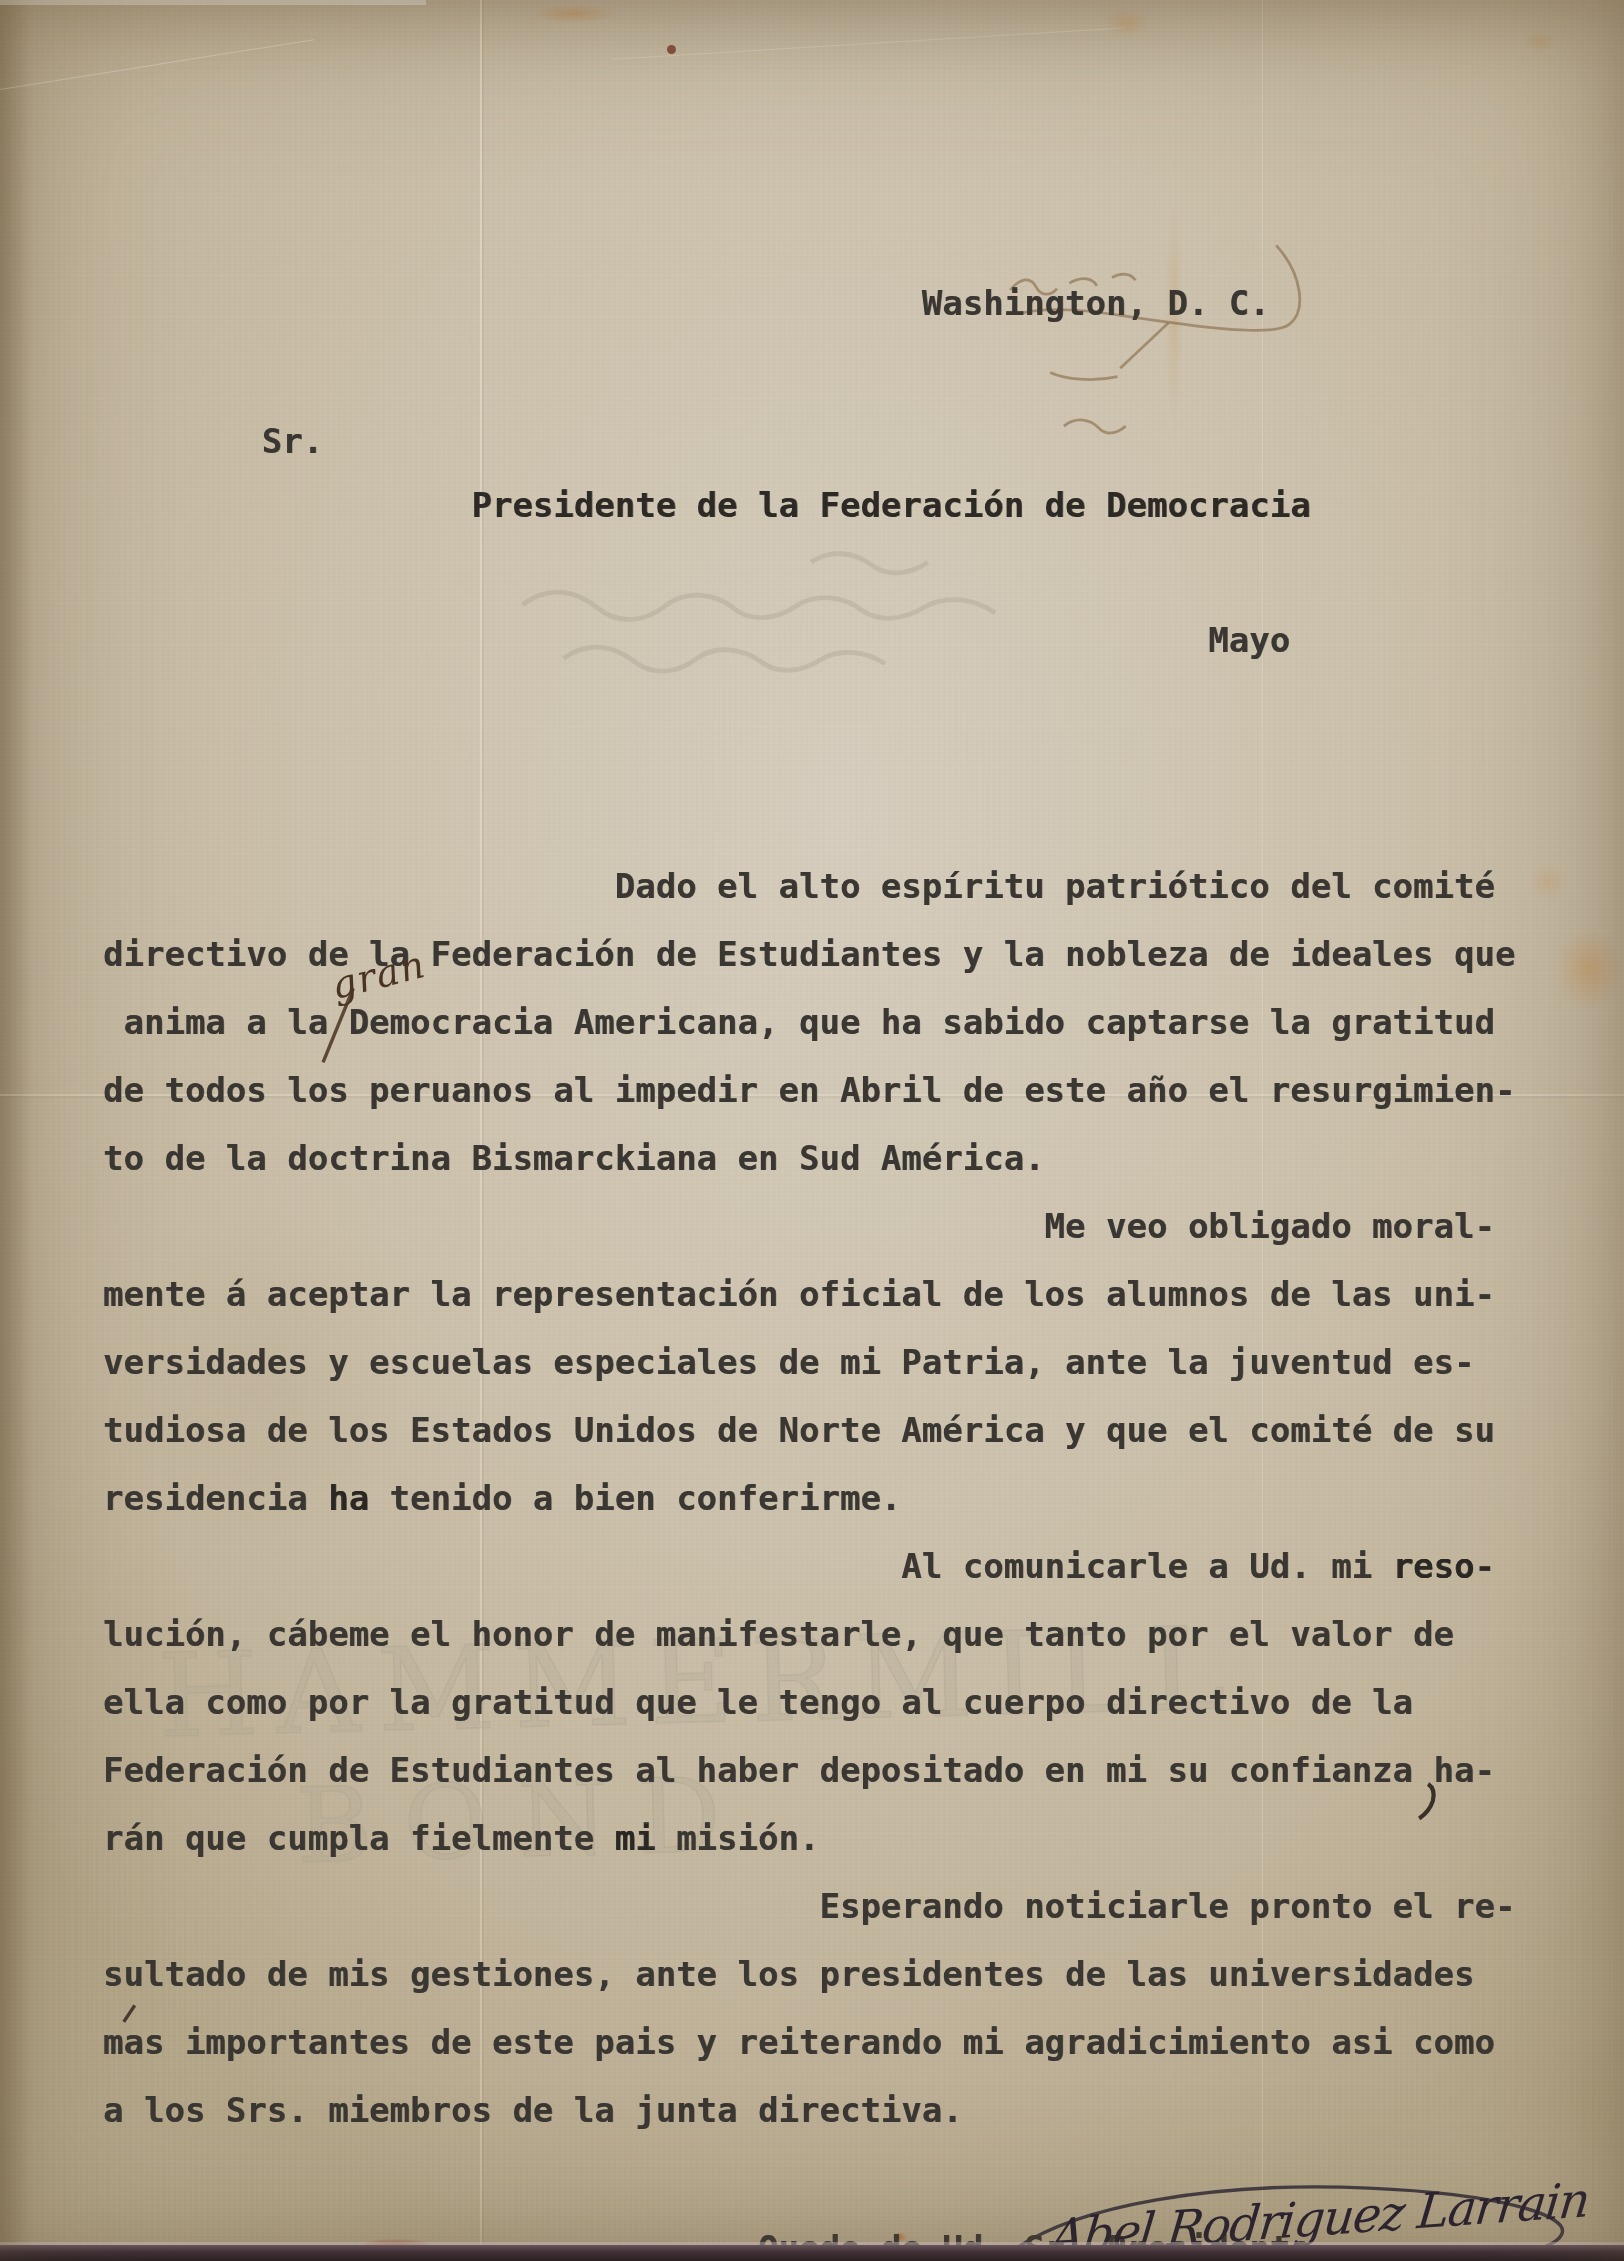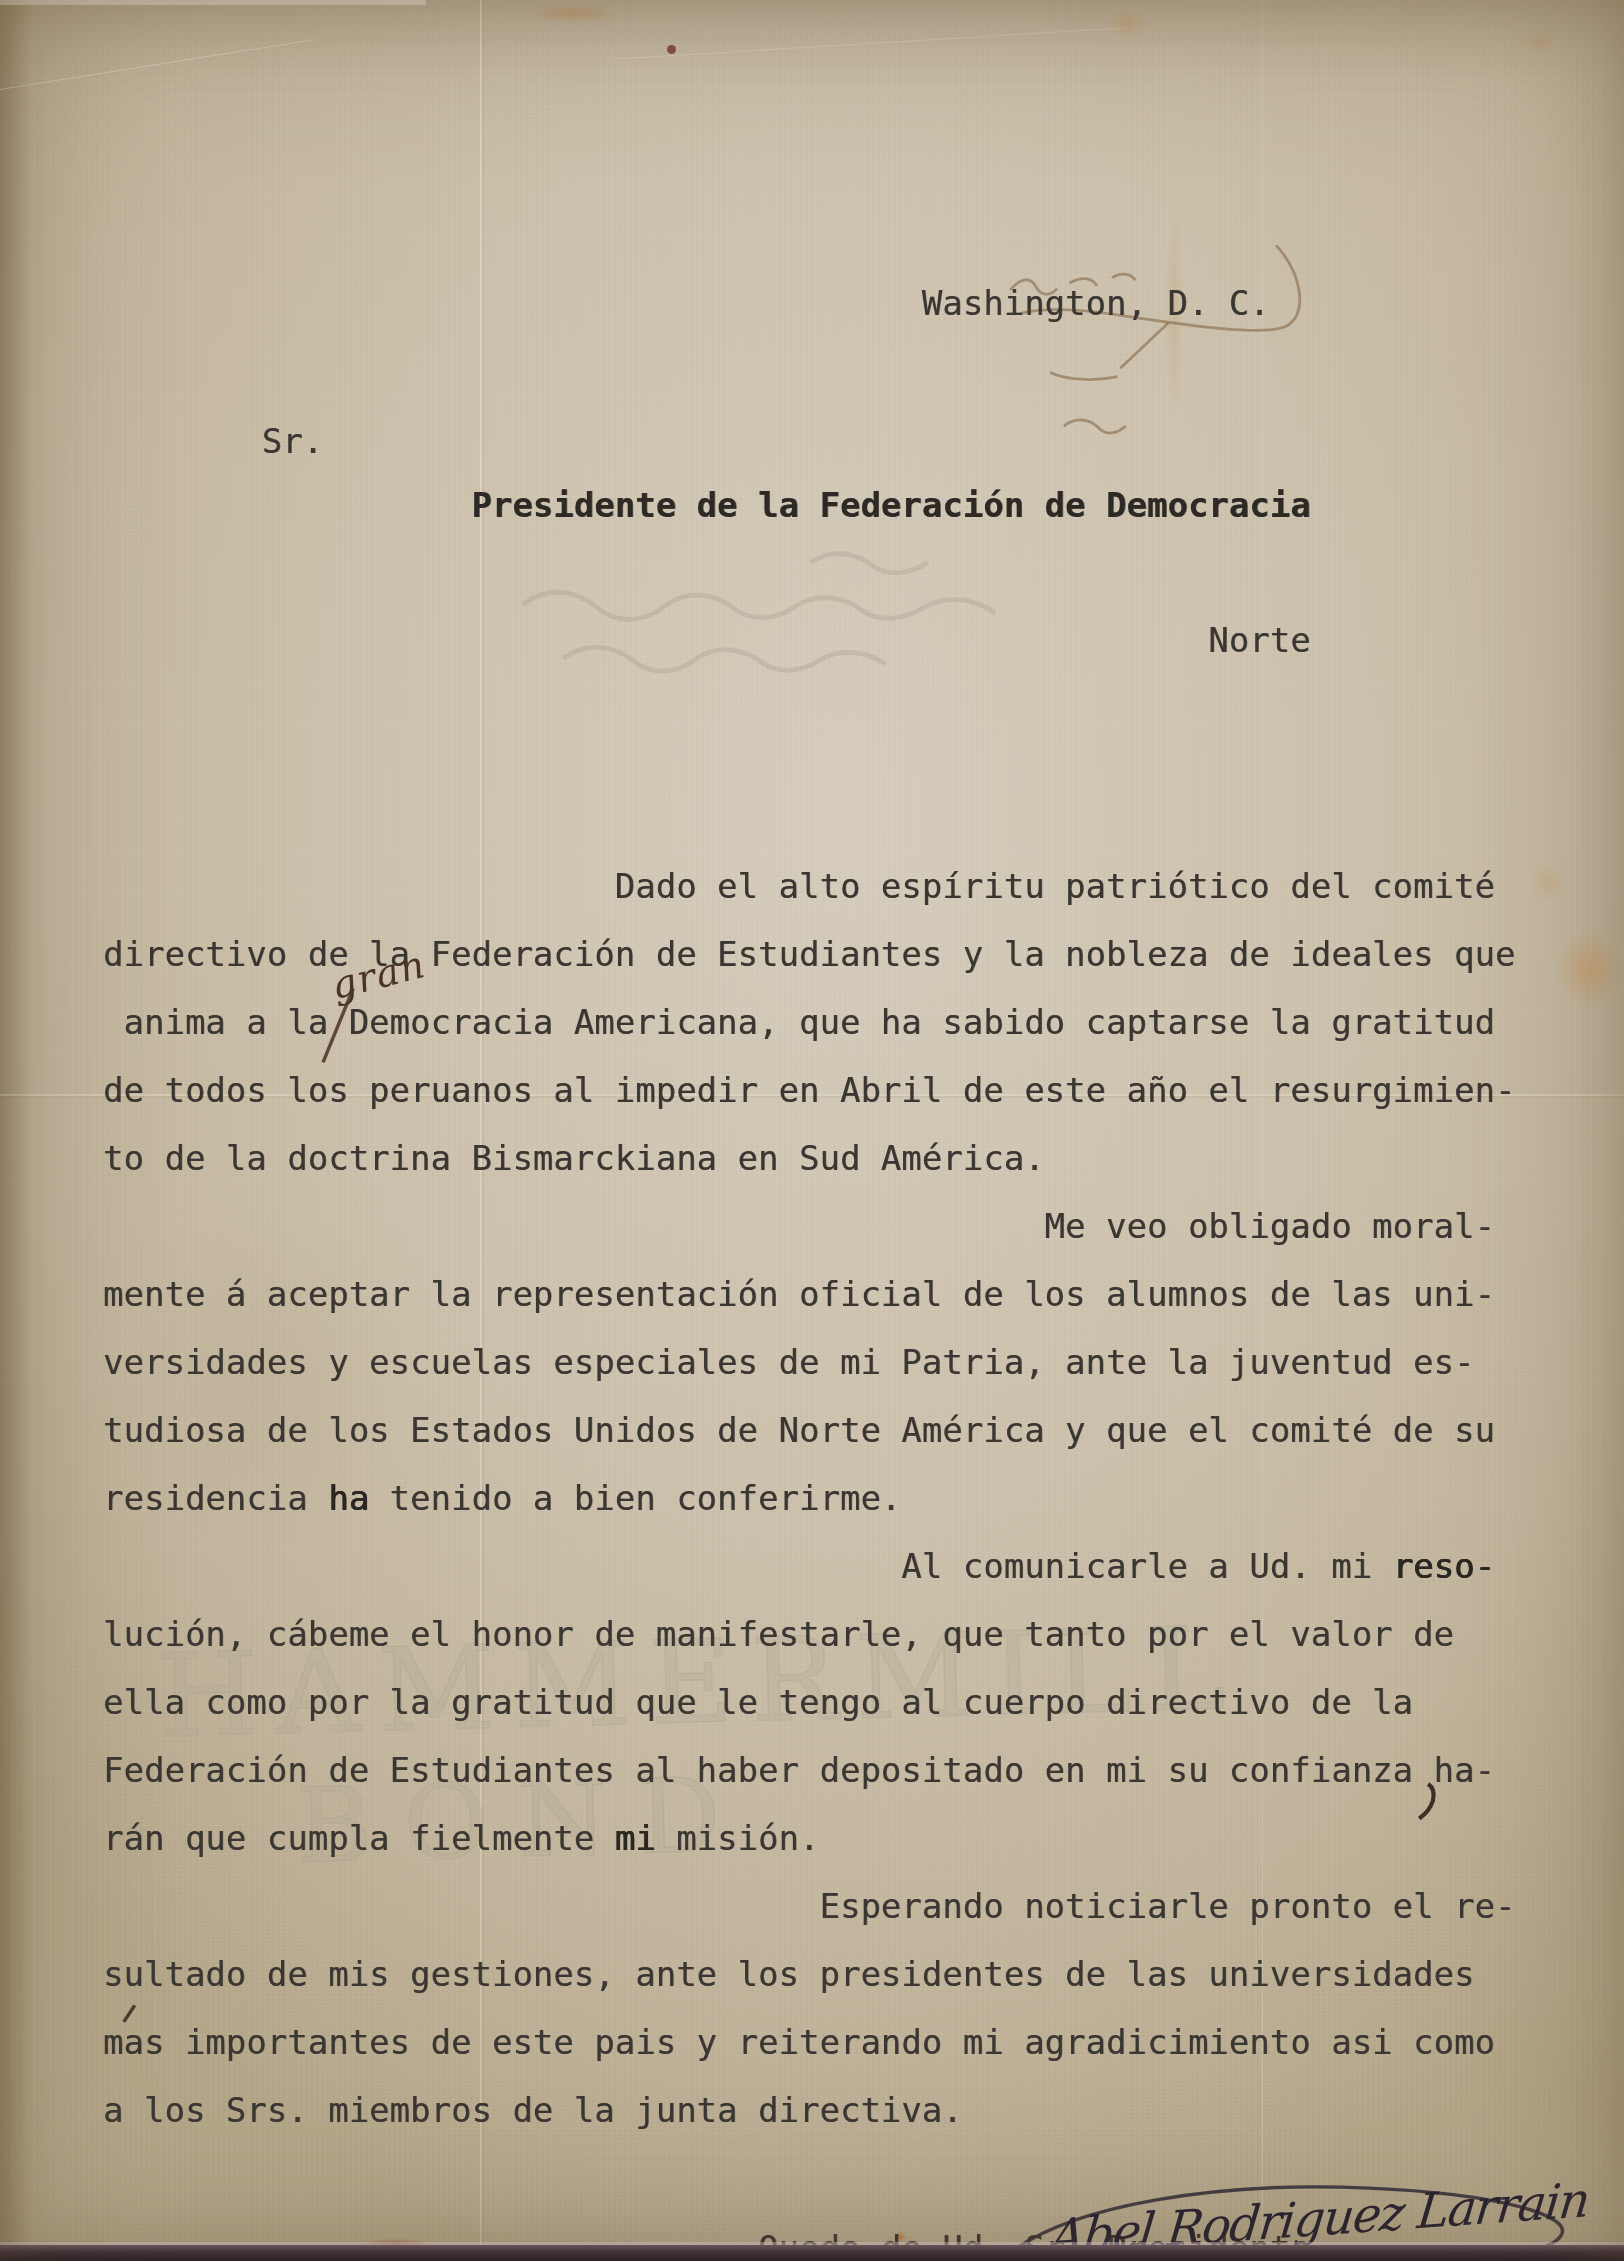--- a/index.html
+++ b/index.html
@@ -19,21 +19,21 @@
   .vignette{position:absolute;inset:0;pointer-events:none;
     box-shadow: inset 0 0 158px rgba(95,76,48,.40), inset 0 0 48px rgba(95,76,48,.22);}
   .edge-left{position:absolute;left:0;top:0;bottom:0;width:32px;pointer-events:none;
     background:linear-gradient(90deg, rgba(110,90,60,.38), rgba(110,90,60,0));}
   .edge-top{position:absolute;left:0;top:0;right:0;height:82px;pointer-events:none;
     background:linear-gradient(180deg, rgba(150,128,92,.16), rgba(150,128,92,0));}
   .top-sliver{position:absolute;left:0;top:0;width:426px;height:4.8px;background:rgba(242,238,228,.55);pointer-events:none;}
 
   
   .typed{position:absolute;white-space:pre;font-size:34px;line-height:65px;color:#3a3733;
-    text-shadow:0.5px 0.3px 0.4px rgba(45,42,38,.55);}
+    text-shadow:0.5px 0.3px 0.4px rgba(45,42,38,.55);font-weight:bold;}
   .body-block .tline{height:68px;line-height:68px;min-height:68px;}
   .strong{font-weight:bold;color:#2d2a26;text-shadow:0.7px 0.3px 0.5px rgba(40,36,32,.6);}
   .overlay-block{color:#2b2824;font-weight:normal;text-shadow:0.8px 0 0 #2b2824;}
   .closing-block{line-height:36px;}
 
   
   .hand-gran{position:absolute;left:331px;top:953px;font-family:"DejaVu Serif",serif;
     font-style:italic;font-size:38px;color:#4a3322;transform:rotate(-14deg);letter-spacing:1.4px;}
   .signature{position:absolute;left:1050px;top:2190px;font-family:"DejaVu Serif",serif;
     font-style:italic;font-size:48px;color:#262030;transform:rotate(-4deg) skewX(-10deg);
@@ -128,21 +128,21 @@
 
     <path d="M1462,3284 C1556,3206 1780,3174 1992,3184 C2182,3192 2288,3224 2272,3252 C2252,3290 2052,3306 1828,3304" stroke="rgba(38,32,48,.8)" stroke-width="5" fill="none"></path>
   </svg>
 
   <div class="typed" style="left:103px;top:141px;">
     <div class="tline">                                        Washington, D. C.</div>
   </div>
 
   <div class="typed" style="left:98px;top:409px;">        Sr.</div>
   <div class="typed strong" style="left:103px;top:473px;">                  Presidente de la Federación de Democracia</div>
-  <div class="typed" style="left:103px;top:608px;">                                                      Norte</div>
+  <div class="typed" style="left:103px;top:608px;">                                                      Mayo</div>
 
 
   <div class="typed body-block" style="left:103px;top:852px;"><div class="tline">                         Dado el alto espíritu patriótico del comité</div><div class="tline">directivo de la Federación de Estudiantes y la nobleza de ideales que</div><div class="tline"> anima a la Democracia Americana, que ha sabido captarse la gratitud</div><div class="tline">de todos los peruanos al impedir en Abril de este año el resurgimien-</div><div class="tline">to de la doctrina Bismarckiana en Sud América.</div><div class="tline">                                              Me veo obligado moral-</div><div class="tline">mente á aceptar la representación oficial de los alumnos de las uni-</div><div class="tline">versidades y escuelas especiales de mi Patria, ante la juventud es-</div><div class="tline">tudiosa de los Estados Unidos de Norte América y que el comité de su</div><div class="tline">residencia ha tenido a bien conferirme.</div><div class="tline">                                       Al comunicarle a Ud. mi reso-</div><div class="tline">lución, cábeme el honor de manifestarle, que tanto por el valor de</div><div class="tline">ella como por la gratitud que le tengo al cuerpo directivo de la</div><div class="tline">Federación de Estudiantes al haber depositado en mi su confianza ha-</div><div class="tline">rán que cumpla fielmente mi misión.</div><div class="tline">                                   Esperando noticiarle pronto el re-</div><div class="tline">sultado de mis gestiones, ante los presidentes de las universidades</div><div class="tline">mas importantes de este pais y reiterando mi agradicimiento asi como</div><div class="tline">a los Srs. miembros de la junta directiva.</div></div>
 
   <div class="typed body-block overlay-block" style="left:103px;top:852px;"><div class="tline"></div><div class="tline"></div><div class="tline"></div><div class="tline"></div><div class="tline"></div><div class="tline"></div><div class="tline"></div><div class="tline"></div><div class="tline"></div><div class="tline">           ha</div><div class="tline">                                                               reso-</div><div class="tline"></div><div class="tline"></div><div class="tline"></div><div class="tline">                         mi</div><div class="tline"></div><div class="tline"></div><div class="tline"></div><div class="tline"></div></div>
 
   <div class="hand-gran">gran</div>
 
   <div class="typed closing-block" style="left:103px;top:2158px;">
     <div>                                Quedo de Ud. Sr. Presidente.</div>

